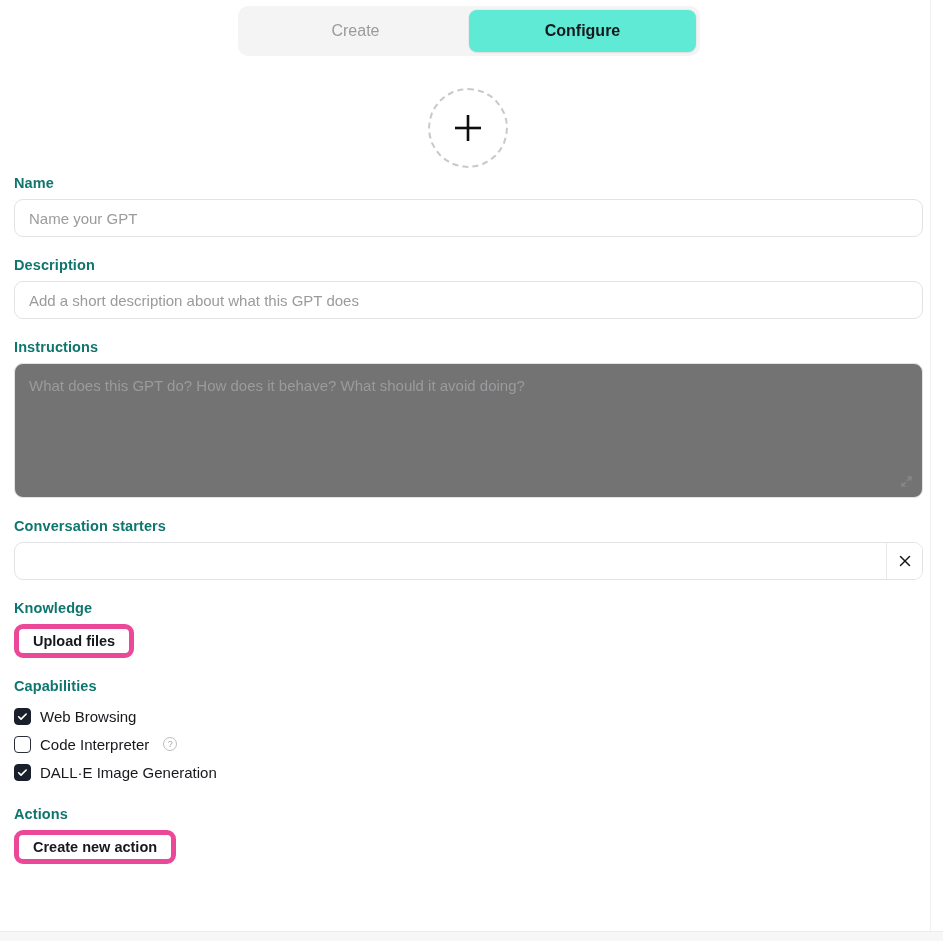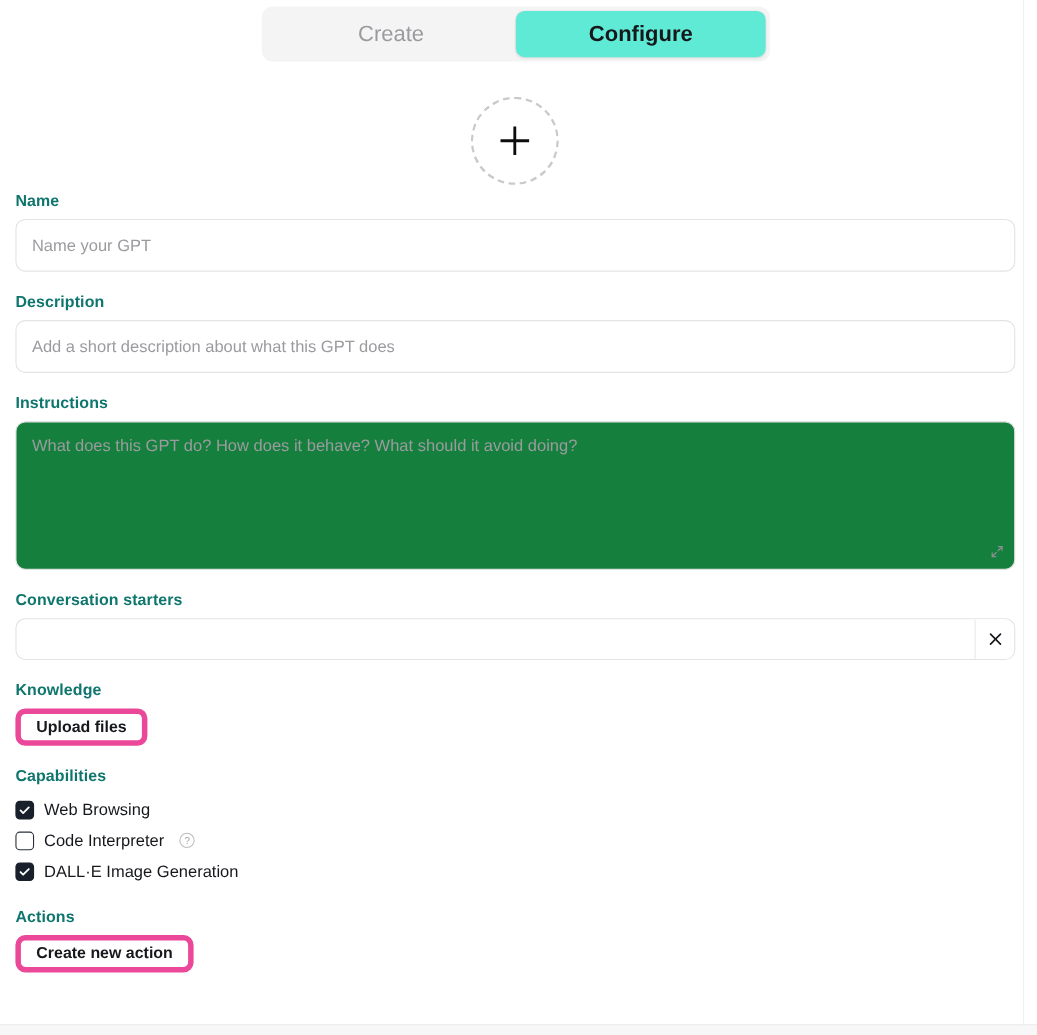--- a/index.html
+++ b/index.html
@@ -43,21 +43,21 @@
     display: flex;
     align-items: center;
     padding: 4px;
   }
   .tab {
     flex: 1 1 0;
     height: 42px;
     display: flex;
     align-items: center;
     justify-content: center;
-    font-size: 20px;
+    font-size: 16px;
     border-radius: 8px;
     color: #9a9a9f;
     cursor: pointer;
     user-select: none;
   }
   .tab.active {
     background: #5eead4;
     color: #16181c;
     font-weight: 700;
     box-shadow: 0 1px 2px rgba(0,0,0,.06), 0 0 0 1px rgba(0,0,0,.03);
@@ -95,21 +95,21 @@
     font-weight: 700;
     color: #0f766e;
     margin: 0 0 8px 0;
     letter-spacing: .1px;
   }
   .section-gap { margin-top: 20px; }
 
   .text-input {
     display: block;
     width: 909px;
-    height: 48px;
+    height: 38px;
     padding: 0 14px;
     font-size: 15px;
     font-family: "Liberation Sans", sans-serif;
     color: #16181c;
     background: #ffffff;
     border: 1px solid #e3e3e5;
     border-radius: 9px;
     outline: none;
   }
   .text-input::placeholder { color: #9b9b9f; }
@@ -117,21 +117,21 @@
   .textarea-wrap { position: relative; width: 909px; }
   textarea.text-area {
     display: block;
     width: 909px;
     height: 135px;
     padding: 11px 14px;
     font-size: 15px;
     line-height: 1.45;
     font-family: "Liberation Sans", sans-serif;
     color: #16181c;
-    background: #15803d;
+    background: #737373;
     border: 1px solid #e3e3e5;
     border-radius: 9px;
     outline: none;
     resize: none;
     overflow: hidden;
   }
   textarea.text-area::placeholder { color: #9b9b9f; }
   .expand-btn {
     position: absolute;
     right: 6px; bottom: 6px;

